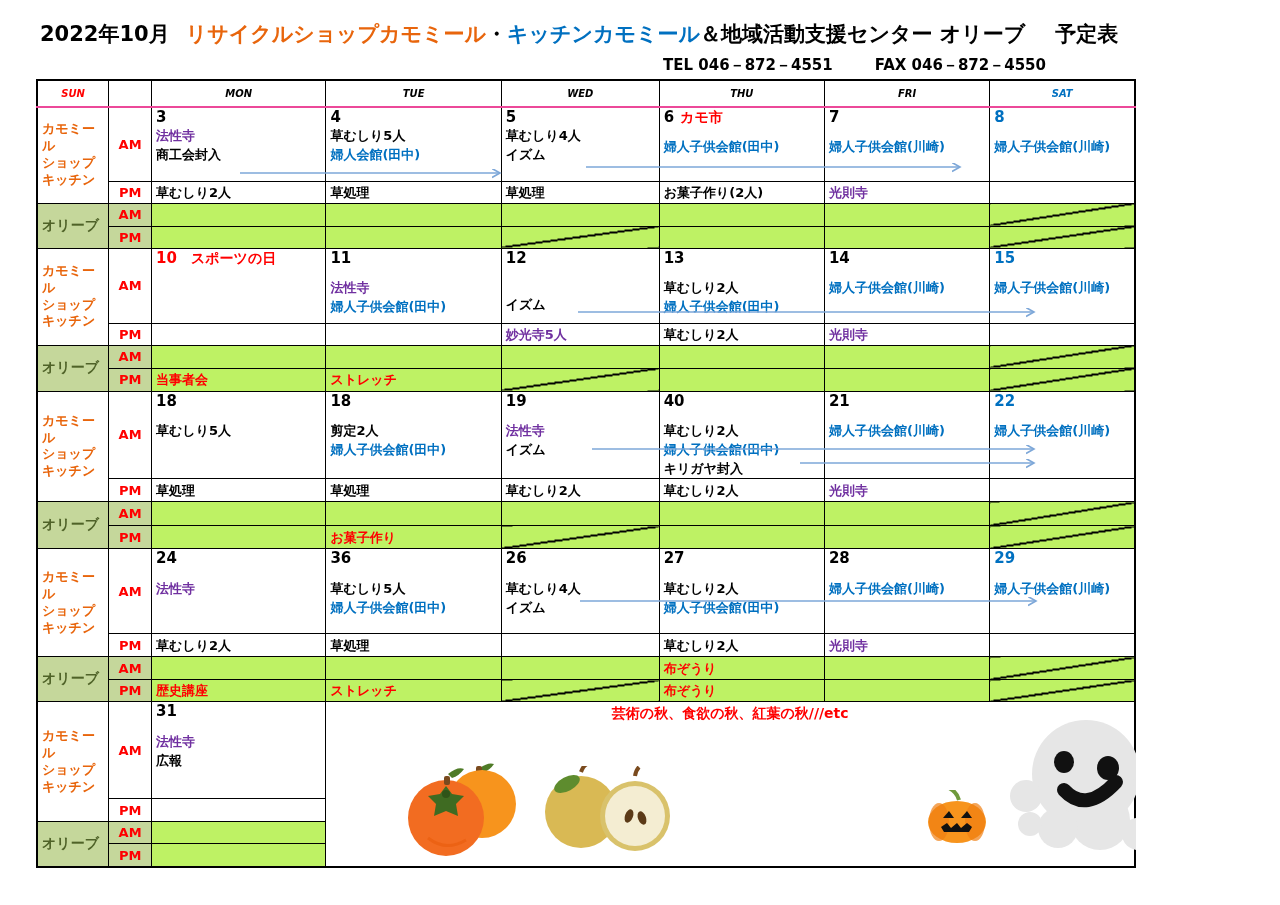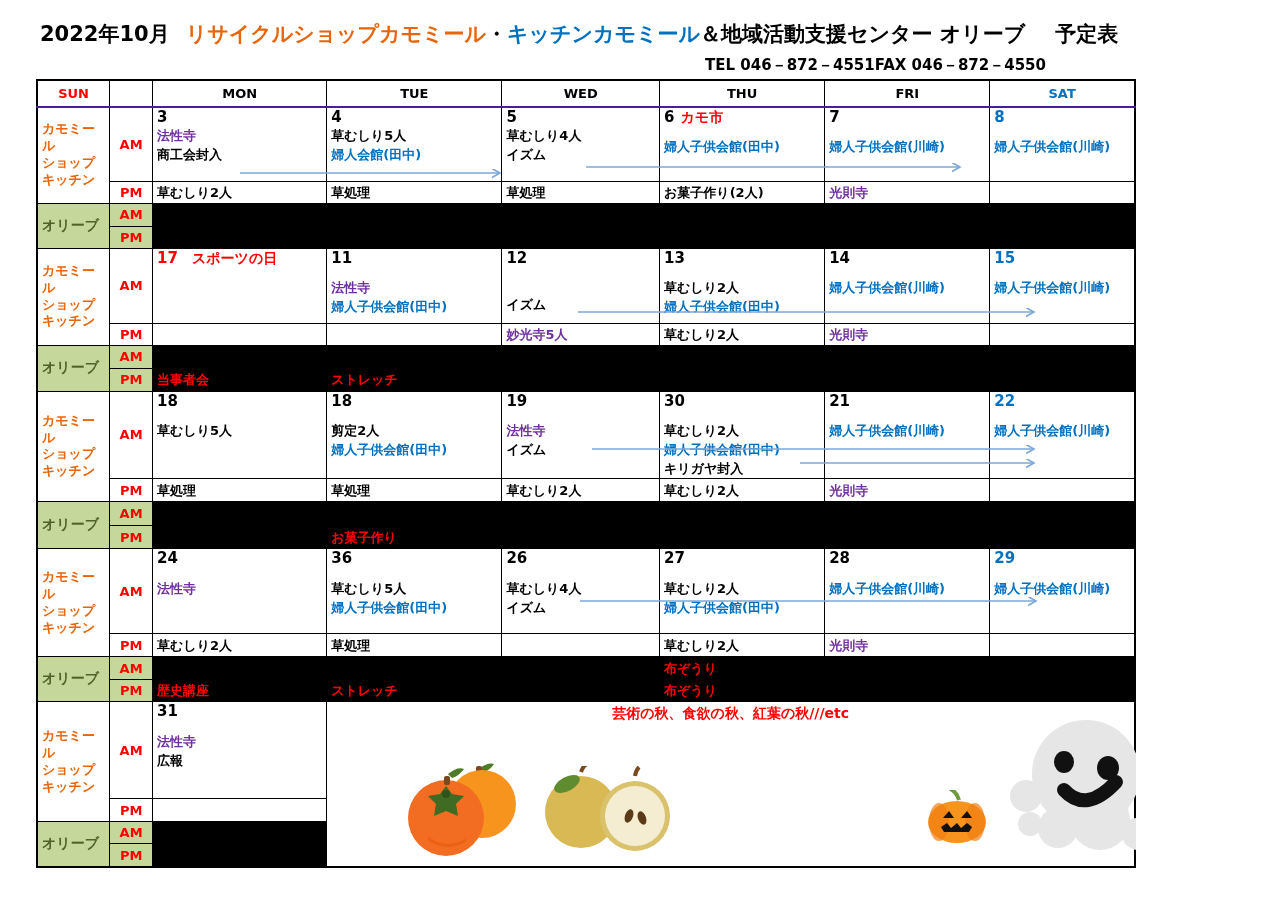--- a/index.html
+++ b/index.html
@@ -6,46 +6,46 @@
   #canvas{position:relative;width:1136px;height:905px;background:#fff;overflow:hidden;
           font-family:"DejaVu Sans",sans-serif;font-weight:700;color:#000;}
 
   
   #title{position:absolute;left:40px;top:20px;font-size:21px;white-space:nowrap;}
   #title .t1{margin-right:16px;}
   #title .t-orange{color:#E8650C;}
   #title .t-blue{color:#0070C0;}
   #title .t6{margin-left:30px;}
   #contact{position:absolute;top:56px;right:90px;font-size:15px;white-space:nowrap;}
-  #contact .fax{text-align:right;}
+  #contact .fax{margin-left:42px;text-align:right;}
 
   
   table#sched{position:absolute;left:36px;top:79px;border-collapse:collapse;table-layout:fixed;
               border:2px solid #000;background:#fff;}
   #sched td,#sched th{border:1px solid #000;padding:1px 4px;overflow:hidden;}
-  #sched th{font-size:13px;text-align:center;vertical-align:middle;border-bottom:2px solid #4c1d95;}
+  #sched th{font-size:10px;text-align:center;vertical-align:middle;border-bottom:2px solid #ec4899;font-style:italic;}
   tr.wk td{border-top:2px solid #000;}
   .sun-h{color:#FF0000;} .sat-h{color:#0070C0;}
 
   tr.hr{height:27px;}
   tr.ra1{height:74px;} tr.rp1{height:22px;} tr.roa1{height:23px;} tr.rop1{height:22px;}
   tr.ra2{height:75px;} tr.rp2{height:22px;} tr.roa2{height:23px;} tr.rop2{height:23px;}
   tr.ra3{height:80px;} tr.rp3{height:23px;} tr.roa3{height:24px;} tr.rop3{height:23px;}
   tr.ra4{height:85px;} tr.rp4{height:23px;} tr.roa4{height:23px;} tr.rop4{height:22px;}
   tr.ra5{height:97px;} tr.rp5{height:23px;} tr.roa5{height:22px;} tr.rop5{height:23px;}
 
   td.side{font-size:13px;vertical-align:middle;padding-left:4px;}
   td.side.cham{color:#E8650C;}
   .chamlbl{white-space:pre-line;line-height:1.3;}
   td.side.oliv{background:#C5D79B;color:#4F6228;font-size:14px;}
   td.ap{color:#FF0000;font-size:13px;text-align:center;vertical-align:middle;}
   td.apg{background:#C5D79B;}
   td.day{vertical-align:top;font-size:13px;}
   td.pmc{vertical-align:middle;font-size:13px;}
-  td.g{background:#000000;vertical-align:middle;font-size:13px;}
+  td.g{background:#bef264;vertical-align:middle;font-size:13px;}
   td.diag{background-image:linear-gradient(to bottom right,
            transparent calc(50% - 1px),#000 calc(50% - 1px),
            #000 calc(50% + 1px),transparent calc(50% + 1px));}
   .dnrow{font-size:15px;line-height:1.15;white-space:nowrap;}
   .dn-blue{color:#0070C0;}
   .dn-red{color:#FF0000;}
   .sfx{margin-left:6px;color:#FF0000;font-size:14px;}
   .sfx2{margin-left:14px;}
   .ent{font-size:13px;line-height:1.3;margin-top:2px;white-space:nowrap;}
   .c-blue{color:#0070C0;} .c-pur{color:#7030A0;} .c-red{color:#FF0000;}
@@ -173,21 +173,21 @@
     </tr>
 
     <tr class="ra2 wk">
       <td class="side cham" rowspan="2">
             <div class="chamlbl">カモミール
 ショップ
 キッチン</div>
           </td>
       <td class="ap">AM</td>
       <td class="day">
-        <div class="dnrow dn-red"><span>17</span><span class="sfx sfx2">スポーツの日</span></div>
+        <div class="dnrow dn-red"><span>10</span><span class="sfx sfx2">スポーツの日</span></div>
       </td>
       <td class="day">
         <div class="dnrow">11</div>
         <div class="ent c-pur g1">法性寺</div>
         <div class="ent c-blue">婦人子供会館(田中)</div>
       </td>
       <td class="day">
         <div class="dnrow">12</div>
         <div class="ent g2">イズム</div>
       </td>
@@ -261,21 +261,21 @@
         <div class="dnrow">18</div>
         <div class="ent g1">剪定2人</div>
         <div class="ent c-blue">婦人子供会館(田中)</div>
       </td>
       <td class="day">
         <div class="dnrow">19</div>
         <div class="ent c-pur g1">法性寺</div>
         <div class="ent">イズム</div>
       </td>
       <td class="day">
-        <div class="dnrow">30</div>
+        <div class="dnrow">40</div>
         <div class="ent g1">草むしり2人</div>
         <div class="ent c-blue">婦人子供会館(田中)</div>
         <div class="ent">キリガヤ封入</div>
       </td>
       <td class="day">
         <div class="dnrow">21</div>
         <div class="ent c-blue g1">婦人子供会館(川崎)</div>
       </td>
       <td class="day">
         <div class="dnrow dn-blue">22</div>

